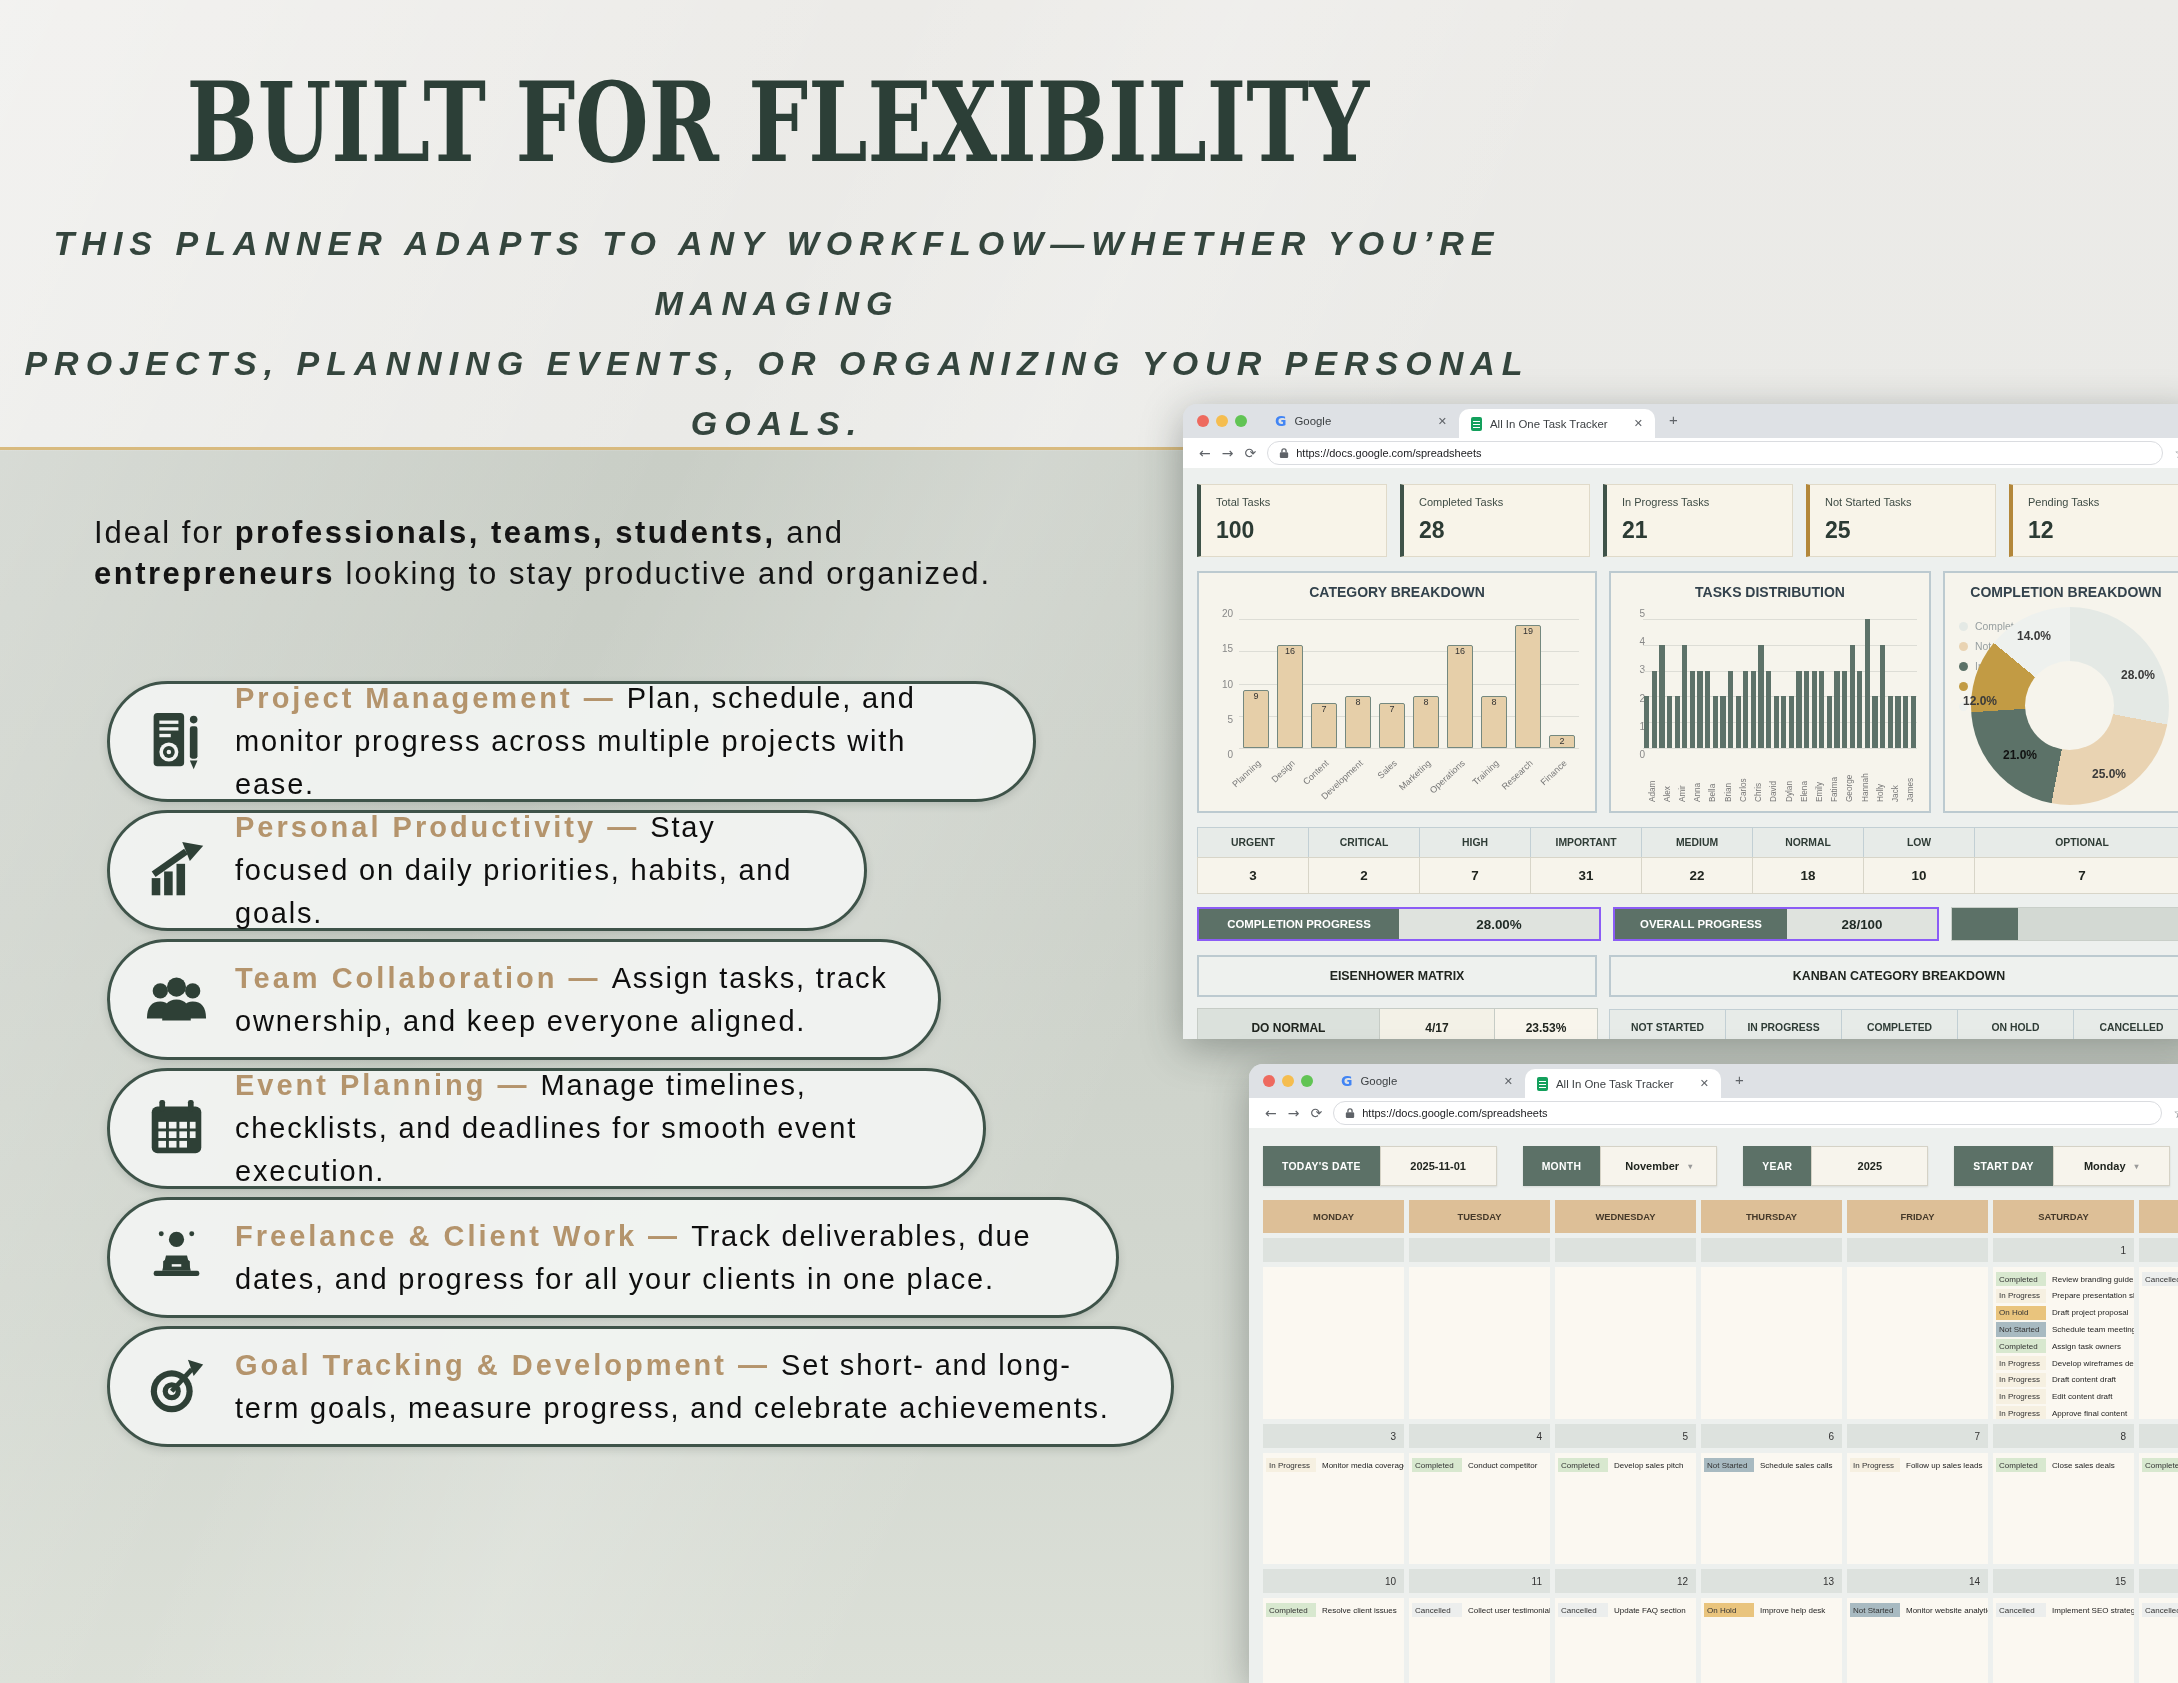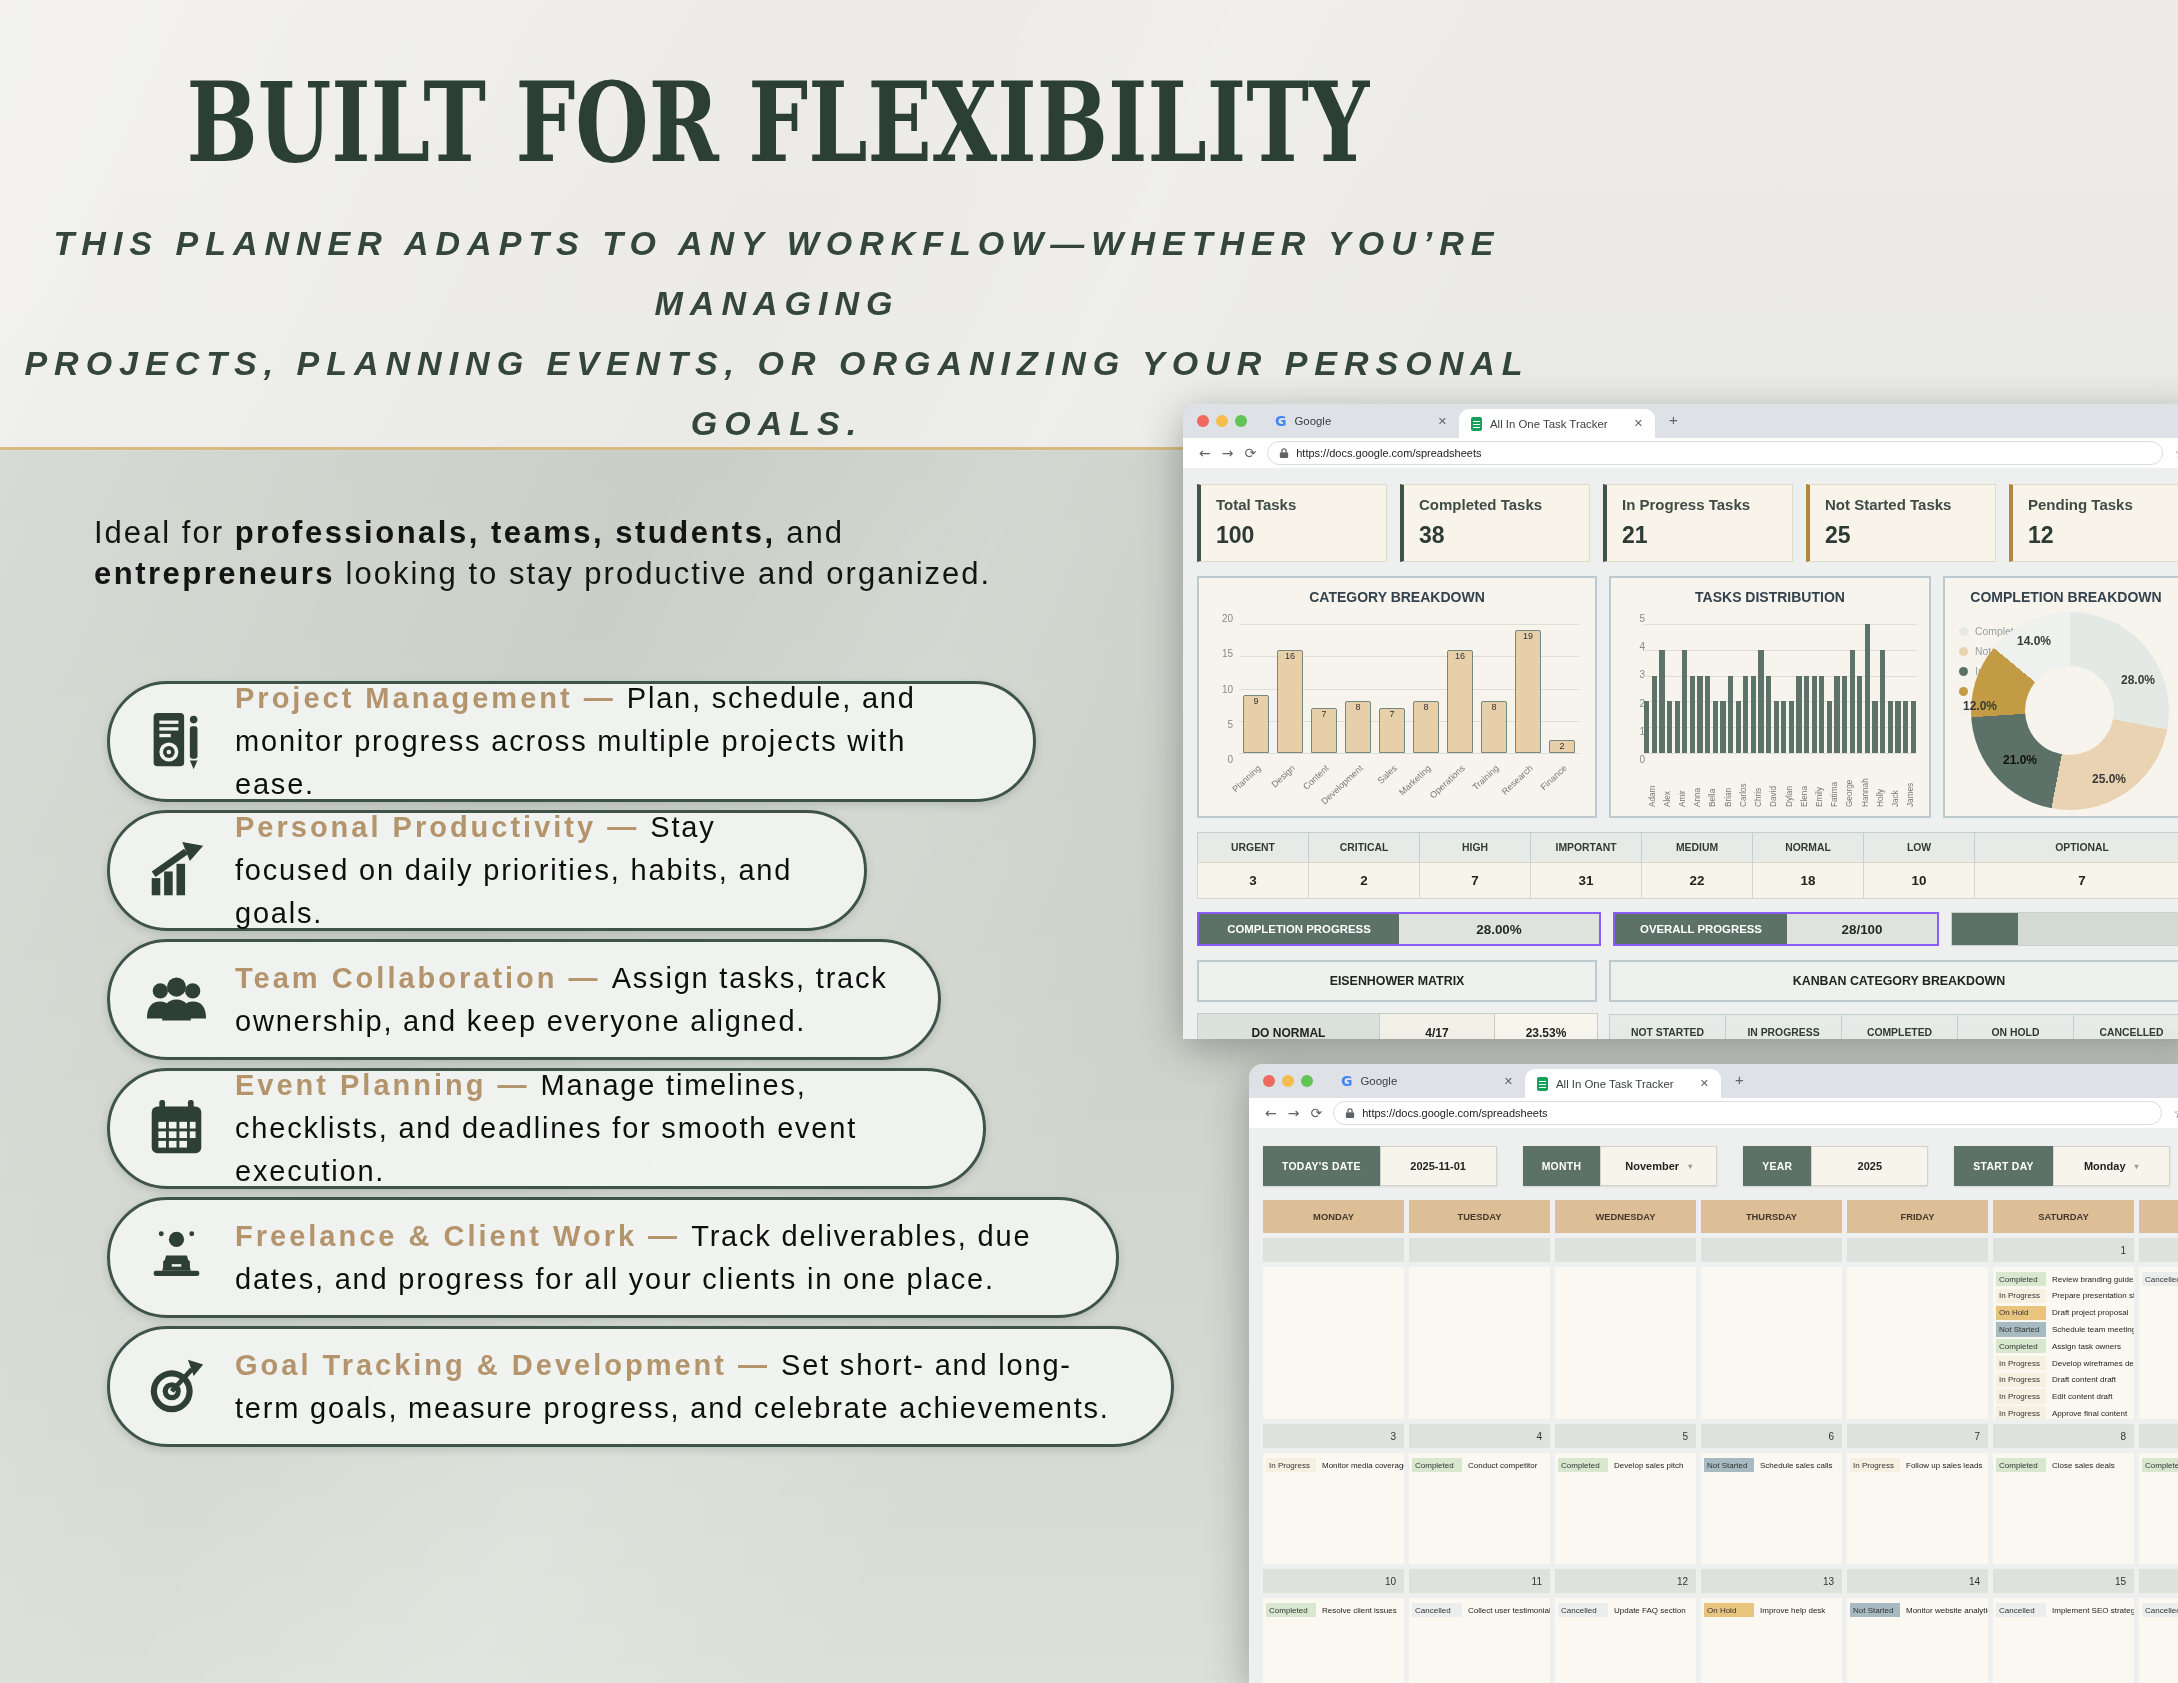--- a/index.html
+++ b/index.html
@@ -46,21 +46,21 @@
   .urlrow{height:30px;background:#fff;display:flex;align-items:center;gap:11px;padding:0 16px;}
   .navic{color:#5f6368;font-size:14px;font-family:"DejaVu Sans",sans-serif;}
   .urlpill{flex:1;height:22px;border:1px solid #dadce0;border-radius:12px;display:flex;align-items:center;padding:0 11px;gap:7px;font-size:11px;color:#202124;}
   .star{color:#5f6368;font-size:14px;font-family:"DejaVu Sans",sans-serif;}
   .content{background:#edf0ee;height:calc(100% - 63px);padding:16px 14px;box-sizing:border-box;overflow:hidden;position:relative;}
 
   
   .stats{display:grid;grid-template-columns:repeat(5,190px);gap:13px;}
   .scard{background:#f8f4e9;border:1px solid #e0dac9;border-left:4px solid #3f5349;padding:11px 15px 12px;box-sizing:border-box;}
   .scard.gold{border-left-color:#b3873a;}
-  .slabel{font-size:15px;color:#3f4c45;font-weight:bold;}
+  .slabel{font-size:11px;color:#3f4c45;font-weight:normal;}
   .sval{font-size:23px;font-weight:bold;color:#2c3b34;margin-top:9px;}
   .charts{display:flex;gap:12px;margin-top:14px;height:242px;}
   .panel{background:#f6f4ec;border:2px solid #bccad0;box-sizing:border-box;position:relative;}
   .panel h3{margin:11px 0 0;text-align:center;font-size:14px;font-weight:bold;color:#33424c;}
   #catpanel{width:400px;}
   #distpanel{width:322px;}
   #donutpanel{flex:1;}
   .plotwrap{position:absolute;left:40px;right:16px;top:46px;bottom:63px;}
   .grid5 i{position:absolute;left:0;right:0;height:1px;background:#ddddd6;display:block;}
   .bars{position:absolute;left:0;right:0;top:0;bottom:0;display:flex;align-items:flex-end;justify-content:space-around;}
@@ -247,21 +247,21 @@
       <span class="star">☆</span>
     </div>
     <div class="content">
       <div class="stats">
         <div class="scard">
             <div class="slabel">Total Tasks</div>
             <div class="sval">100</div>
           </div>
         <div class="scard">
             <div class="slabel">Completed Tasks</div>
-            <div class="sval">38</div>
+            <div class="sval">28</div>
           </div>
         <div class="scard">
             <div class="slabel">In Progress Tasks</div>
             <div class="sval">21</div>
           </div>
         <div class="scard gold">
             <div class="slabel">Not Started Tasks</div>
             <div class="sval">25</div>
           </div>
         <div class="scard gold">

